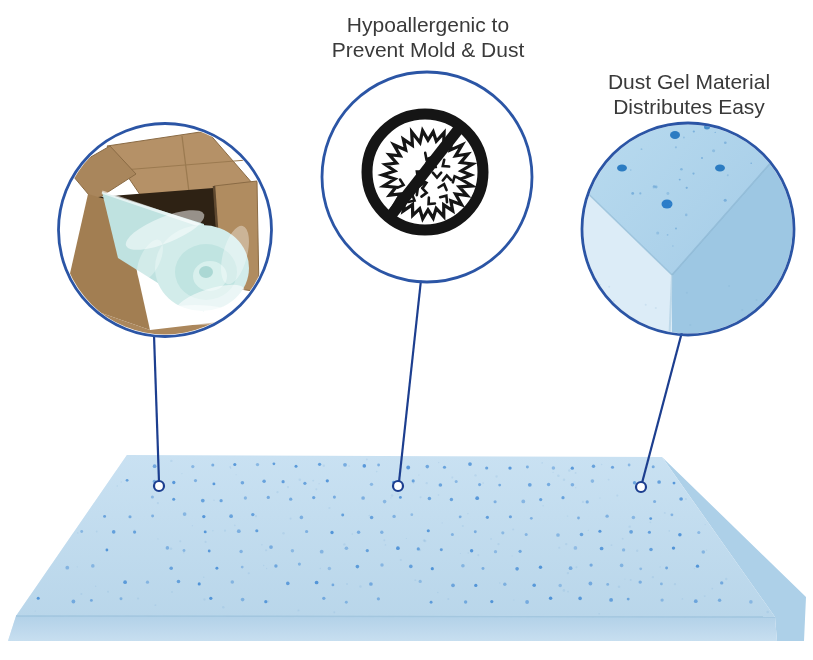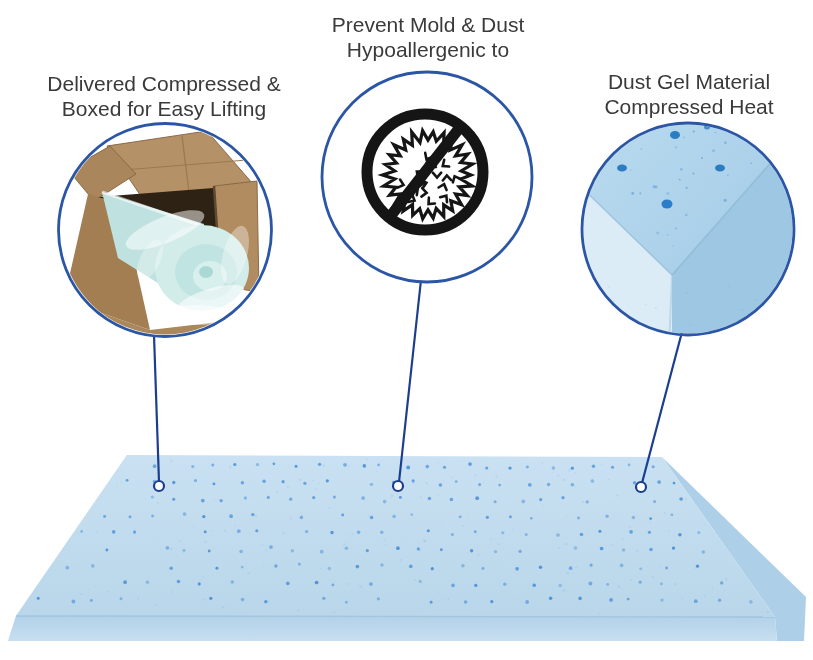--- a/index.html
+++ b/index.html
@@ -541,26 +541,22 @@
             <circle cx="729.1" cy="285.9" r="1" fill="#6aa0cc" opacity="0.15"></circle>
             <circle cx="624.1" cy="333.8" r="1" fill="#6aa0cc" opacity="0.15"></circle>
             <circle cx="707.0" cy="334.8" r="1" fill="#6aa0cc" opacity="0.15"></circle>
             <circle cx="756.6" cy="300.1" r="1" fill="#6aa0cc" opacity="0.15"></circle>
           </g>
     </g>
     <circle cx="688" cy="229" r="106" fill="none" stroke="#2b55a5" stroke-width="2.8"></circle>
   </g>
 </svg>
 
-<div class="caption" style="left:164px;top:71px">
-  <div>Delivered Compressed &amp;</div>
-  <div>Boxed for Easy Lifting</div>
-</div>
 <div class="caption" style="left:428px;top:12px">
+  <div>Hypoallergenic to</div>
   <div>Prevent Mold &amp; Dust</div>
-  <div>Hypoallergenic to</div>
 </div>
 <div class="caption" style="left:689px;top:69px">
   <div>Dust Gel Material</div>
-  <div>Compressed Heat</div>
+  <div>Distributes Easy</div>
 </div>
 
 </div>
 
 </body></html>

